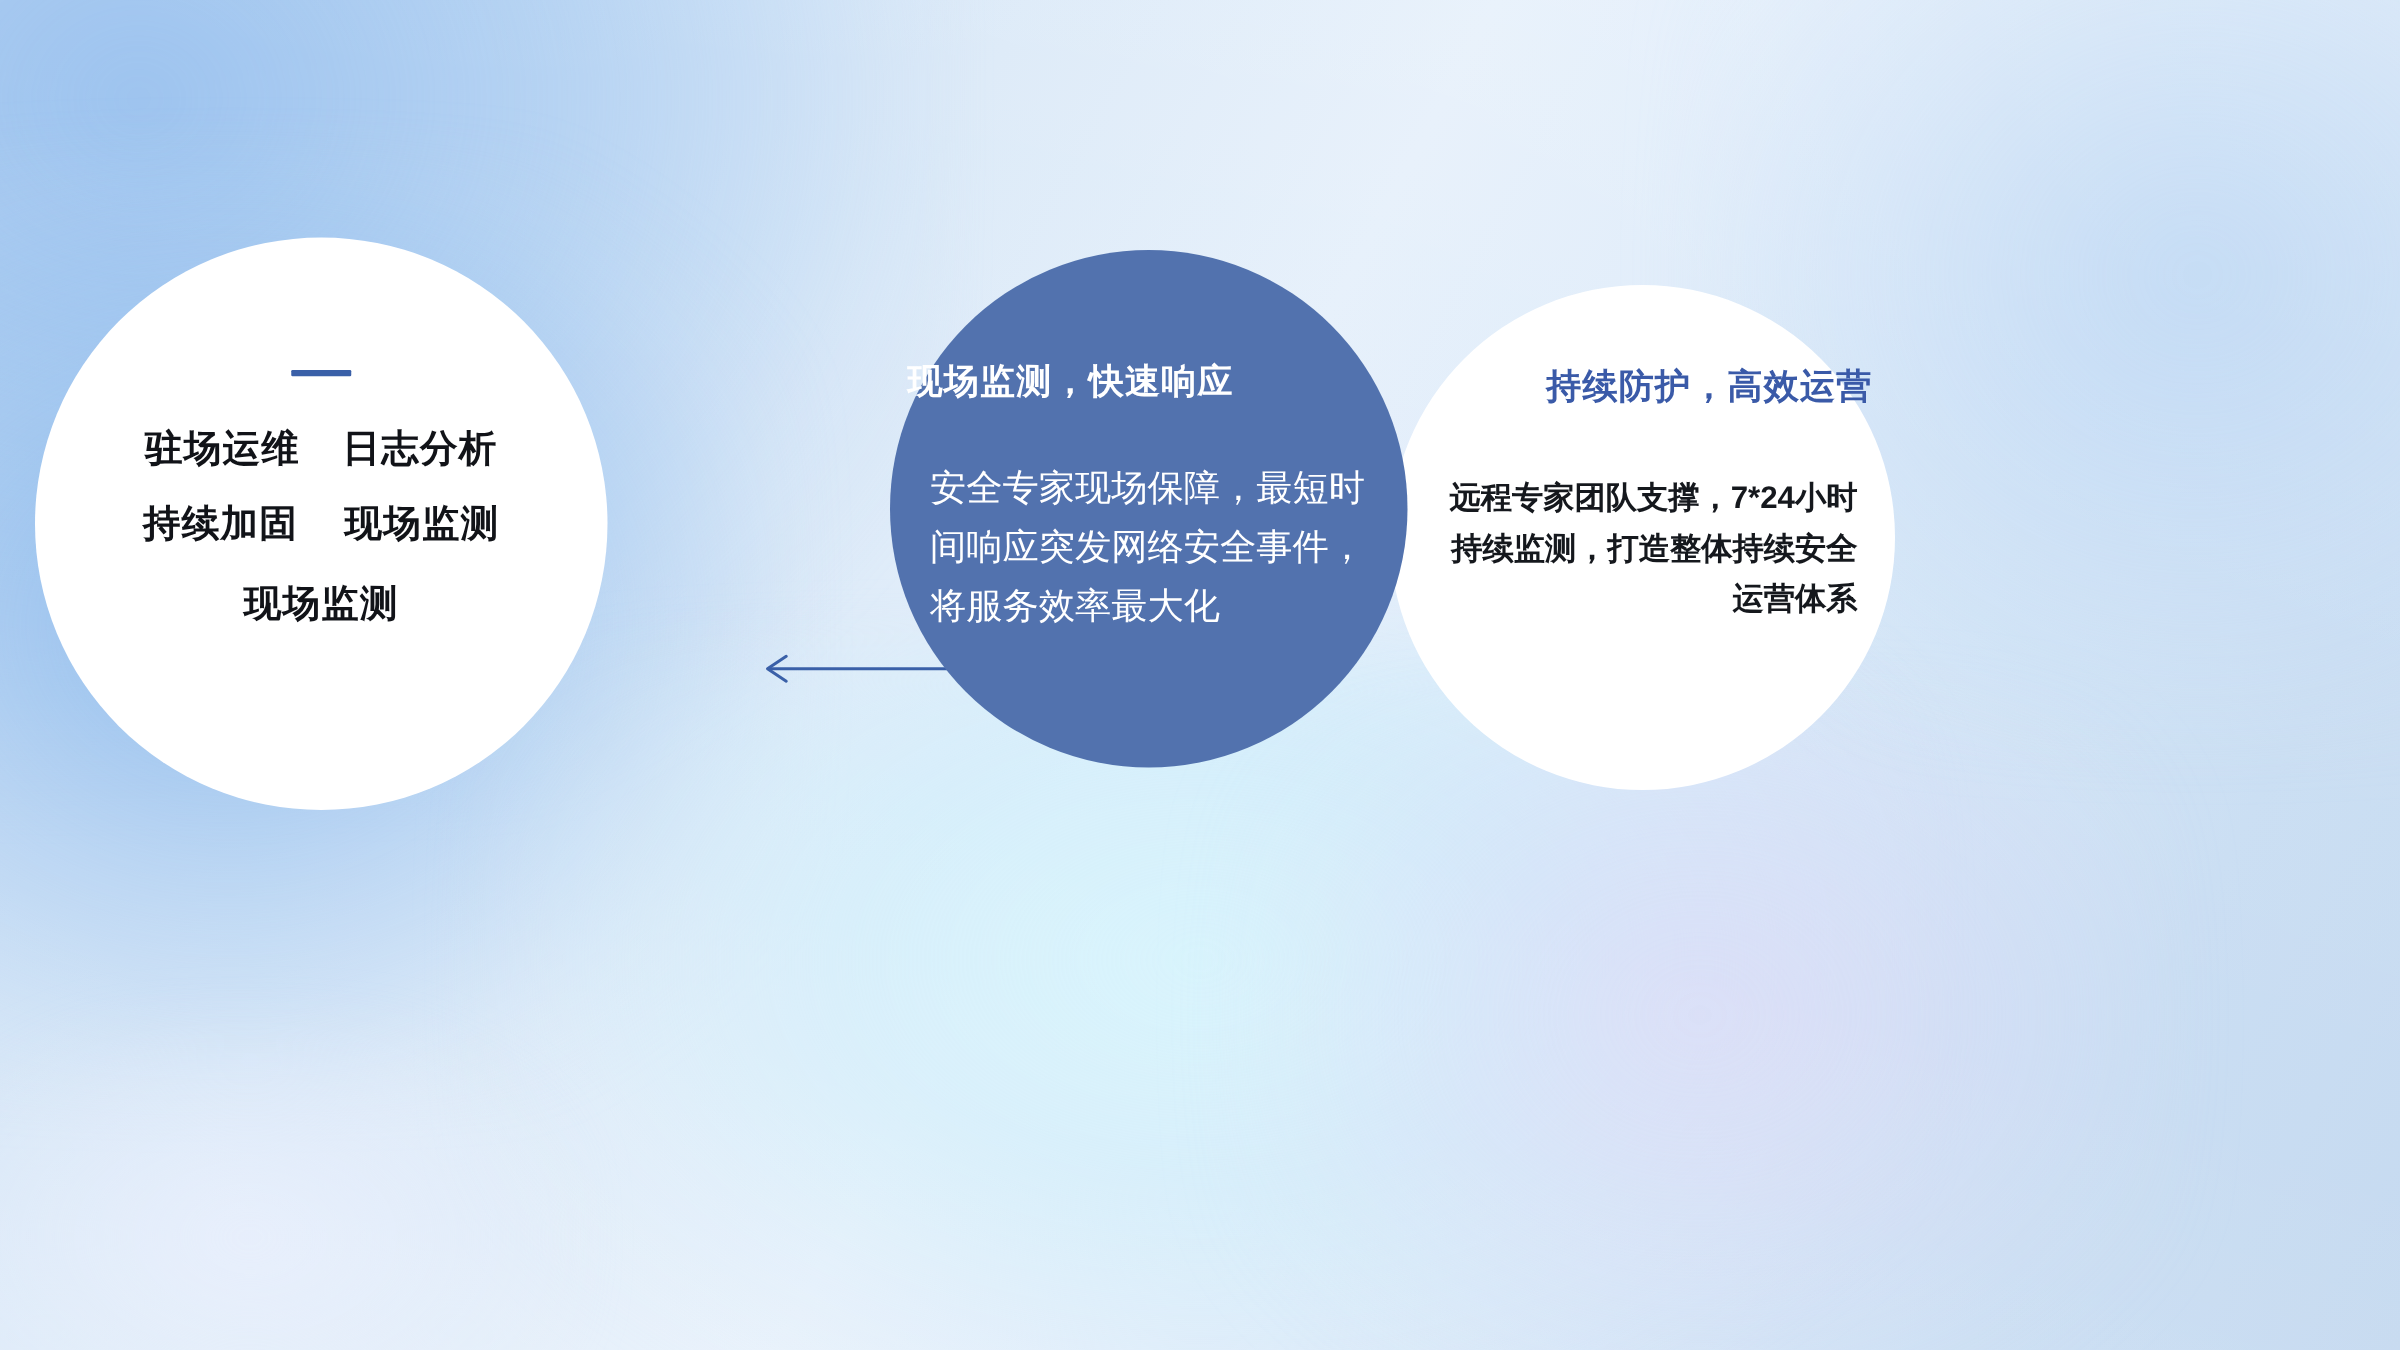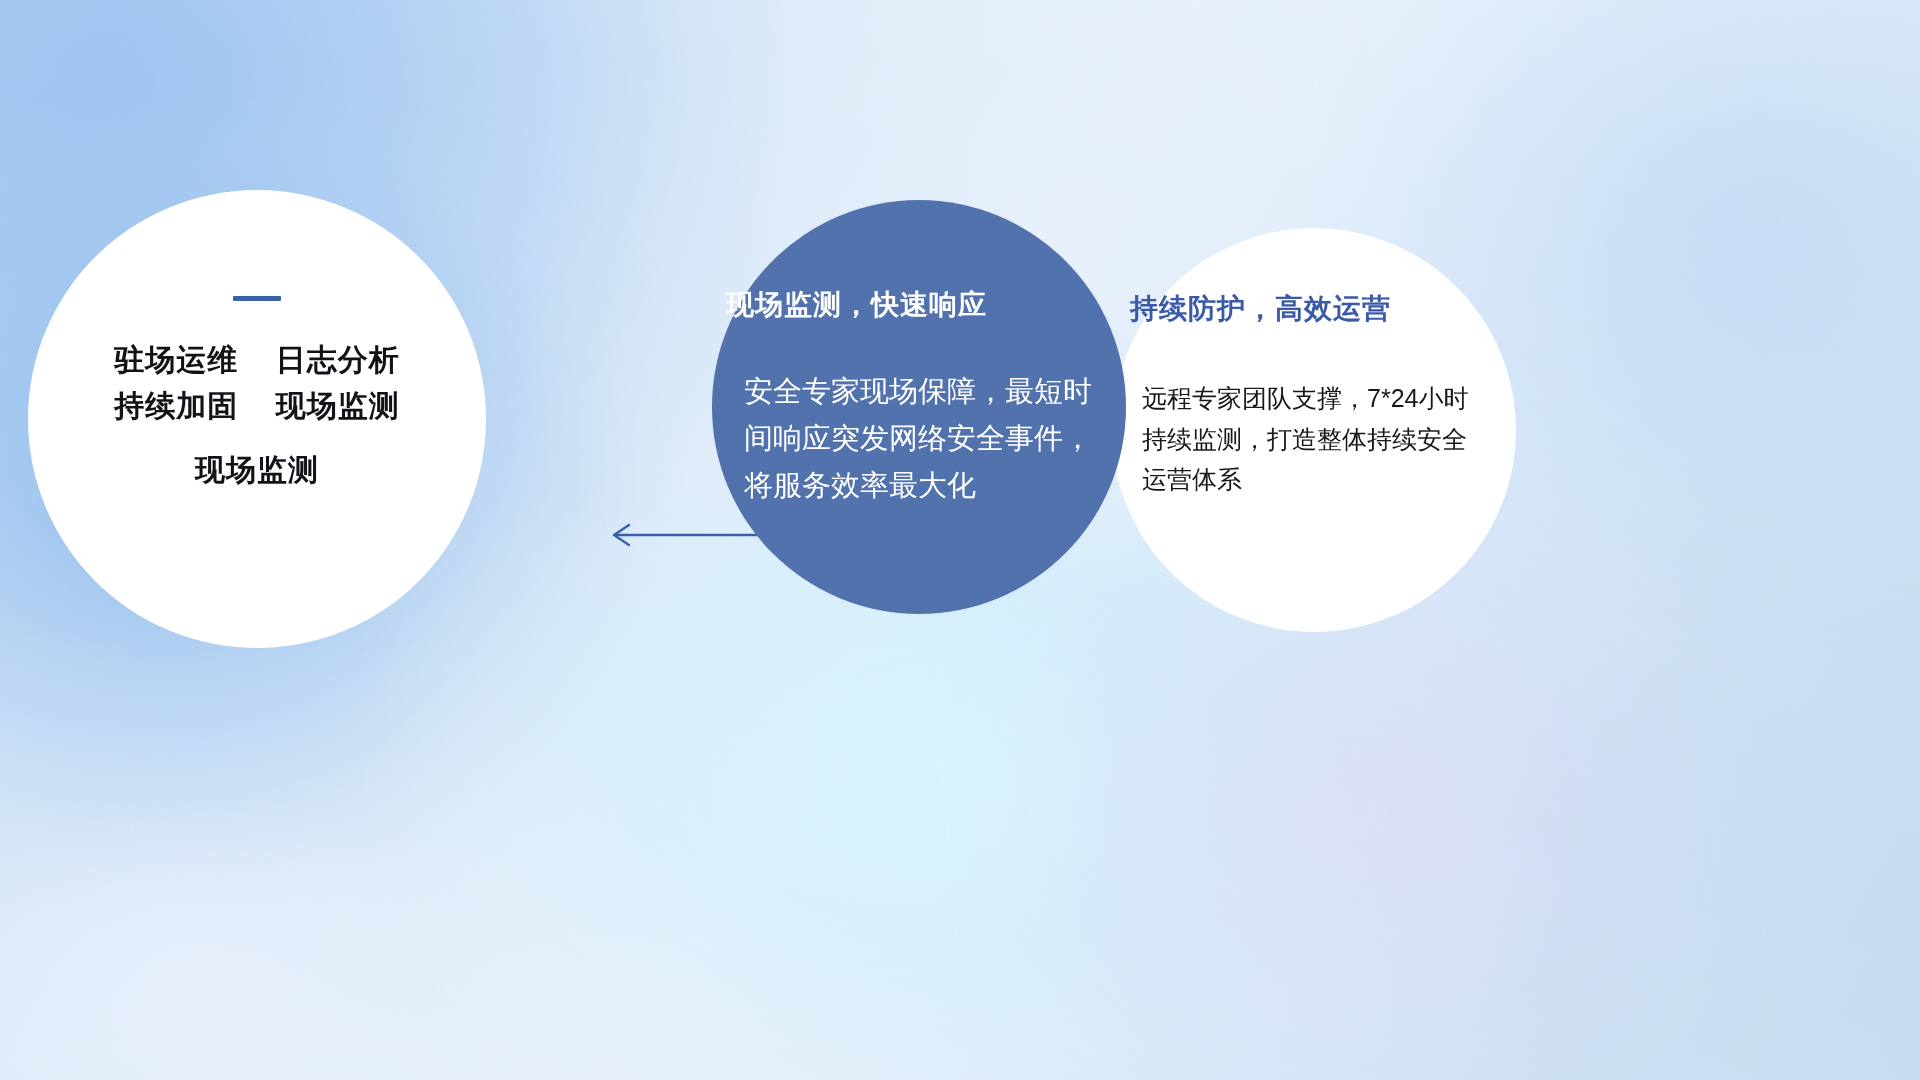--- a/index.html
+++ b/index.html
@@ -158,21 +158,21 @@
     border-radius: 1px;
   }
   .left-line {
     font-size: 30px;
     font-weight: bold;
     color: #111318;
     letter-spacing: 1px;
     line-height: 1.0;
     white-space: pre;
   }
-  .left-line.row1 { margin-bottom: 16px; }
+  .left-line.row1 { margin-bottom: 30px; font-family: Liberation Serif, serif; }
   .left-line.row2 { margin-bottom: 34px; }
 
   
   .mid-inner {
     position: absolute;
     left: 0; right: 0;
     top: 86px;
     padding: 0 14px;
     box-sizing: border-box;
   }
@@ -190,37 +190,37 @@
     line-height: 1.62;
     font-weight: 400;
     padding: 0 18px;
   }
 
   
   .right-inner {
     position: absolute;
     left: 0; right: 0;
     top: 62px;
-    text-align: left;
+    text-align: right;
     padding: 0 18px;
     box-sizing: border-box;
   }
   .right-title {
     font-size: 28px;
     font-weight: bold;
     color: #3a5aa8;
     letter-spacing: 1px;
     margin-bottom: 50px;
     white-space: nowrap;
   }
   .right-body {
     font-size: 25px;
     color: #15181d;
     line-height: 1.62;
-    font-weight: 400;
+    font-weight: 700;
     padding: 0 12px;
   }
 
   
   #arrow {
     position: absolute;
     left: 600px;
     top: 522px;
     width: 270px;
     height: 26px;

